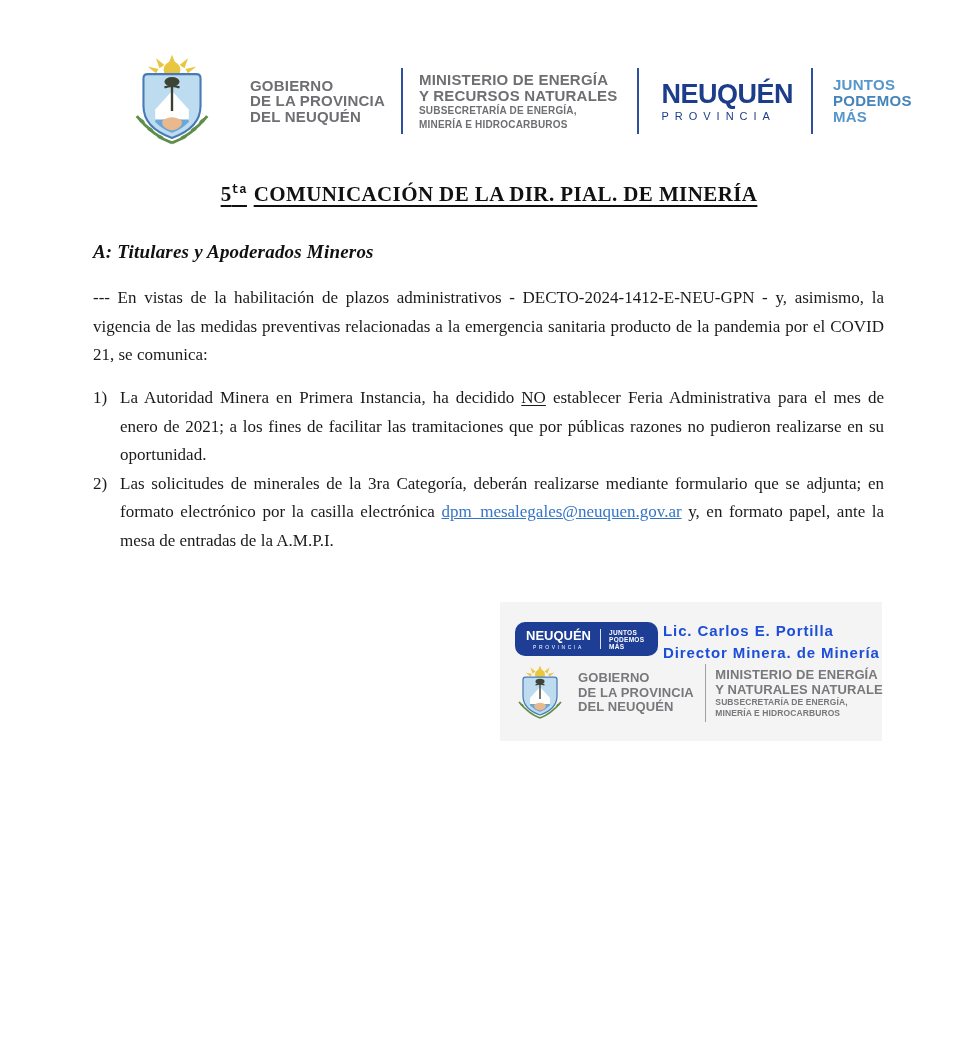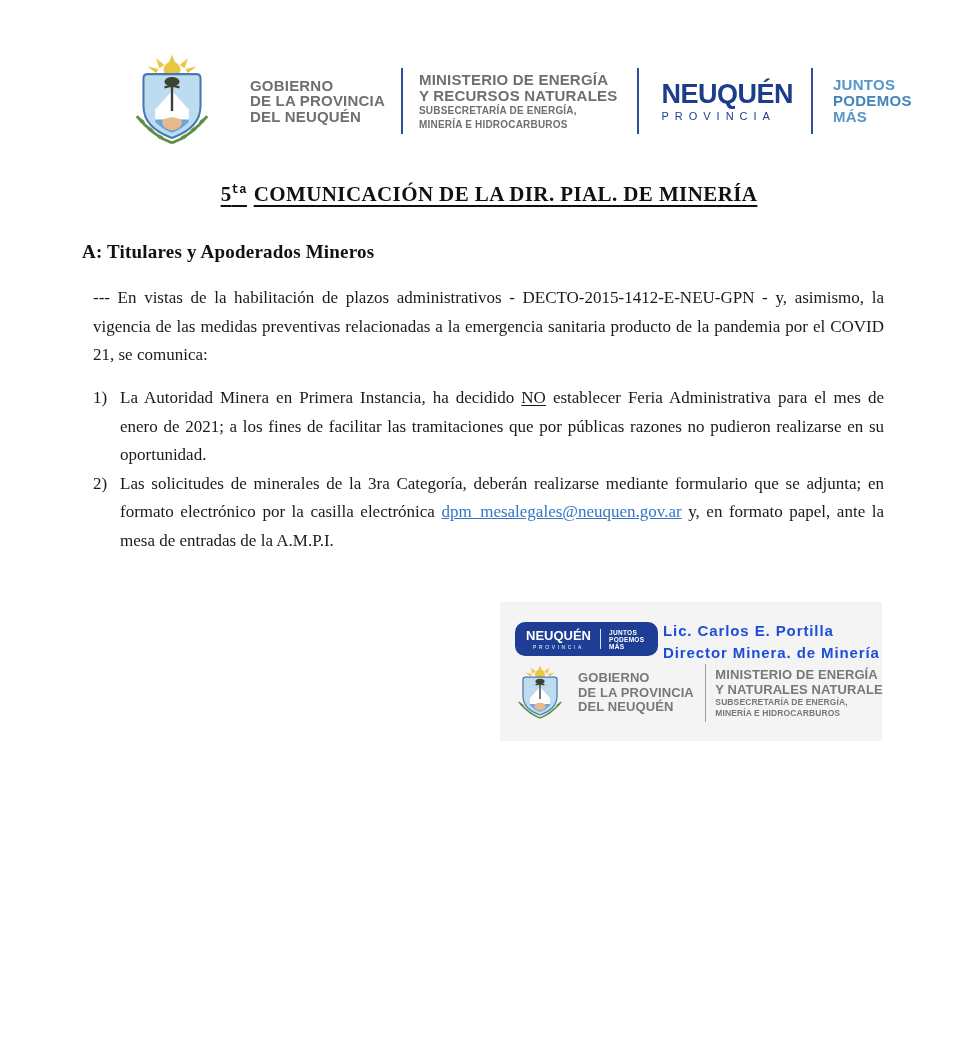--- a/index.html
+++ b/index.html
@@ -42,22 +42,22 @@
     text-align:center; font-weight:700; font-size:21px; letter-spacing:0.4px;
     color:#111;
   }
   .doc-title .under {
     text-decoration:underline; text-decoration-thickness:1.5px; text-underline-offset:4px;
   }
   .doc-title sup { font-size:0.58em;font-family:Liberation Mono, monospace; }
   .doc-title .rest { margin-left:0.32em; }
 
   .addressee {
-    position:absolute; top:237px; left:82px;
-    font-weight:700; font-size:19px; color:#111; letter-spacing:0.2px;
+    position:absolute; top:237px; left:93px;
+    font-weight:700; font-size:19px; color:#111; letter-spacing:0.2px;font-style:italic;
   }
 
   .intro {
     position:absolute; top:280px; left:93px; width:791px;
     font-size:17px; line-height:28.5px; text-align:justify;
   }
 
   .num-list { position:absolute; top:380px; left:93px; width:791px; }
   .list-item { display:flex; }
   .item-num { flex:0 0 27px; font-size:17px; line-height:28.5px; }
@@ -158,21 +158,21 @@
       <div>MÁS</div>
     </div>
   </header>
 
   <h1 class="doc-title">
     <span class="under"><span>5</span><sup>ta</sup><span class="rest">COMUNICACIÓN DE LA DIR. PIAL. DE MINERÍA</span></span>
   </h1>
 
   <div class="addressee">A: Titulares y Apoderados Mineros</div>
 
-  <p class="intro">--- En vistas de la habilitación de plazos administrativos - DECTO-2015-1412-E-NEU-GPN - y, asimismo, la vigencia de las medidas preventivas relacionadas a la emergencia sanitaria producto de la pandemia por el COVID 21, se comunica:</p>
+  <p class="intro">--- En vistas de la habilitación de plazos administrativos - DECTO-2024-1412-E-NEU-GPN - y, asimismo, la vigencia de las medidas preventivas relacionadas a la emergencia sanitaria producto de la pandemia por el COVID 21, se comunica:</p>
 
   <div class="num-list">
     <div class="list-item">
       <span class="item-num">1)</span>
       <div class="item-text"><span>La Autoridad Minera en Primera Instancia, ha decidido </span><span class="emph">NO</span><span> establecer Feria Administrativa para el mes de enero de 2021; a los fines de facilitar las tramitaciones que por públicas razones no pudieron realizarse en su oportunidad.</span></div>
     </div>
     <div class="list-item">
       <span class="item-num">2)</span>
       <div class="item-text"><span>Las solicitudes de minerales de la 3ra Categoría, deberán realizarse mediante formulario que se adjunta; en formato electrónico por la casilla electrónica </span><a class="email-link">dpm_mesalegales@neuquen.gov.ar</a><span> y, en formato papel, ante la mesa de entradas de la A.M.P.I.</span></div>
     </div>

